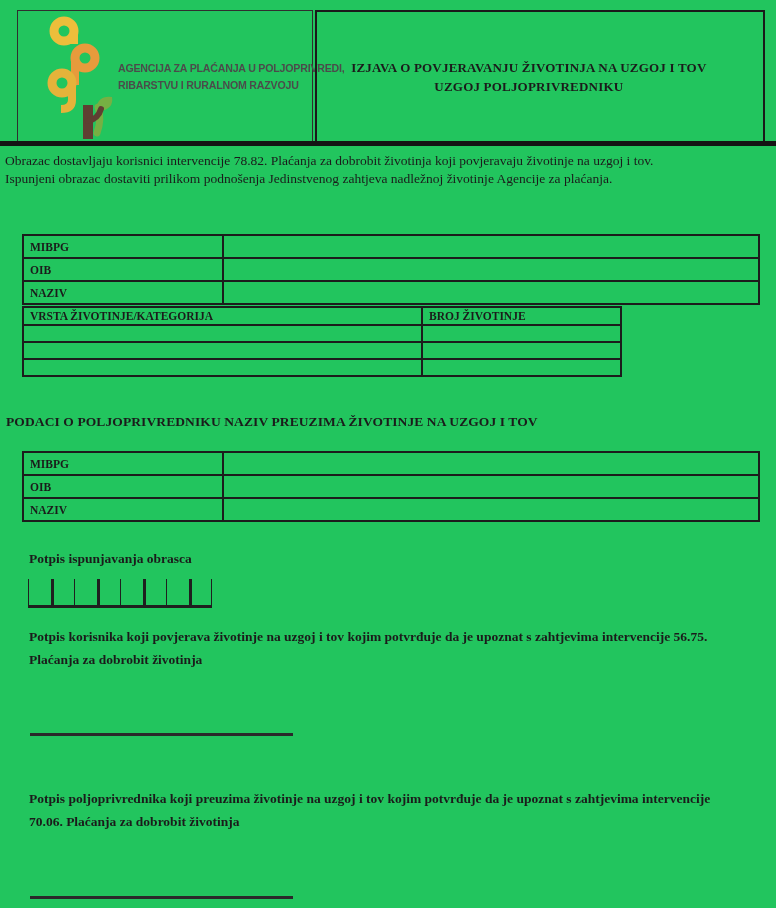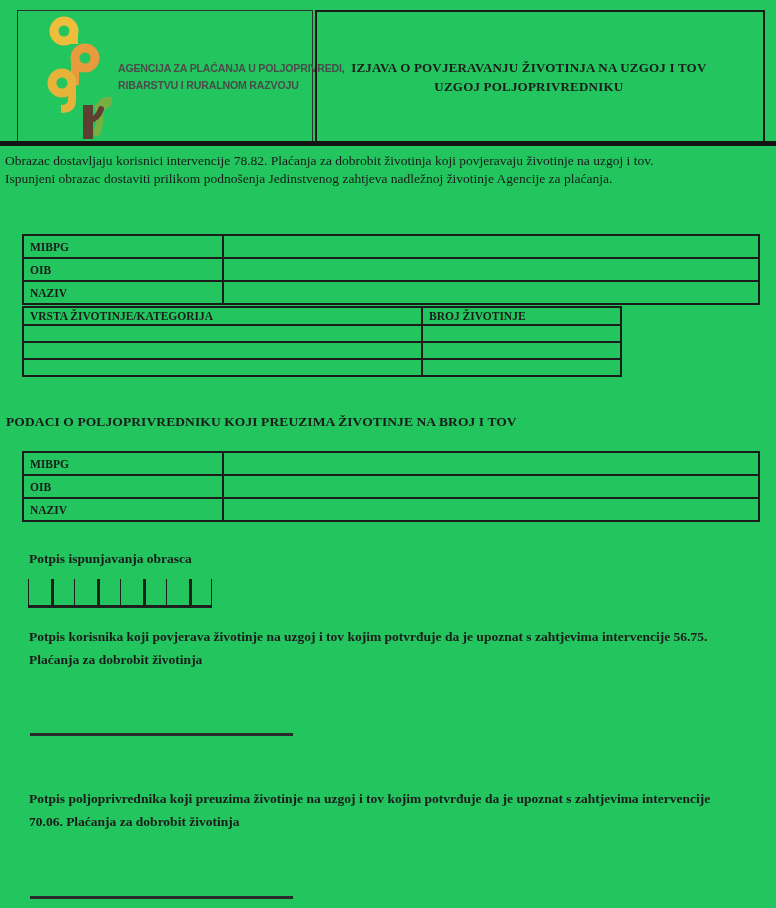--- a/index.html
+++ b/index.html
@@ -149,21 +149,21 @@
       <td class="c1"></td>
       <td></td>
     </tr>
     <tr>
       <td class="c1"></td>
       <td></td>
     </tr>
   </tbody>
     </table>
 
-  <div class="sec-heading sec2-h">PODACI O POLJOPRIVREDNIKU KOJI PREUZIMA ŽIVOTINJE NA BROJ I TOV</div>
+  <div class="sec-heading sec2-h">PODACI O POLJOPRIVREDNIKU NAZIV PREUZIMA ŽIVOTINJE NA UZGOJ I TOV</div>
 
   <table class="kv-table t3">
     <tbody>
         <tr>
       <td class="lbl">MIBPG</td>
       <td></td>
     </tr>
     <tr>
       <td class="lbl">OIB</td>
       <td></td>

